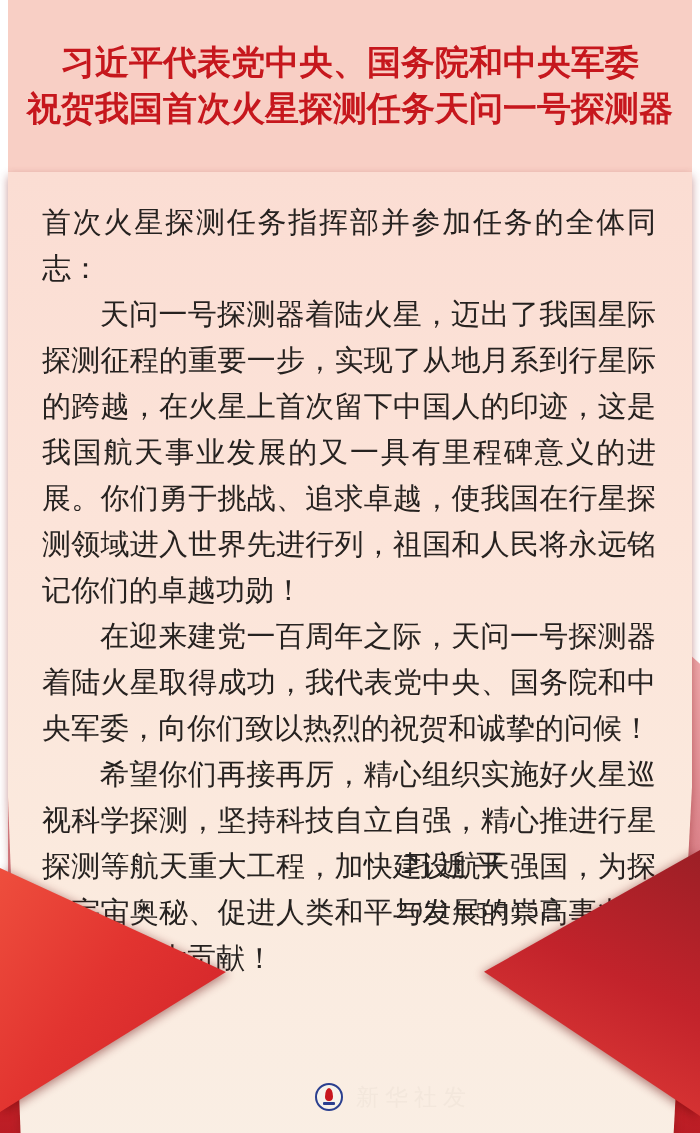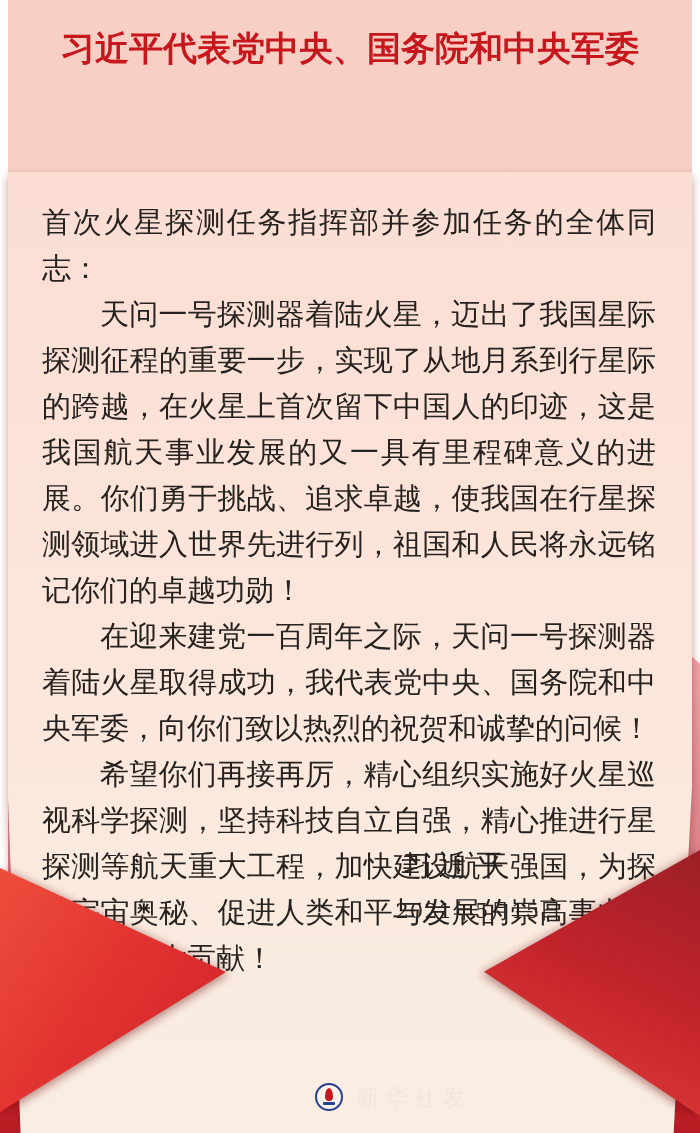--- a/index.html
+++ b/index.html
@@ -14,21 +14,21 @@
     width: 700px; height: 1133px;
     background: #ffffff;
     overflow: hidden;
   }
 
   
   .band {
     position: absolute; left: 8px; top: 0; width: 684px; height: 172px;
     background: #f8cfc5;
     z-index: 1;
-    padding-top: 4px;
+    padding-top: 18px;
   }
   .band-inner { padding-top: 21px; }
   .title-line {
     text-align: center;
     color: #c6171d;
     font-weight: bold;
     font-size: 34px;
     line-height: 46px;
     letter-spacing: 0px;
     white-space: nowrap;
@@ -152,20 +152,21 @@
   }
 </style>
 </head>
 <body>
 
 <div class="canvas">
 
   <div class="band">
     <div class="band-inner">
       <div class="title-line">习近平代表党中央、国务院和中央军委</div>
+      <div class="title-line">祝贺我国首次火星探测任务天问一号探测器</div>
     </div>
   </div>
 
   <div class="salmon-left"></div>
   <div class="salmon-right"></div>
 
   <div class="pocket"></div>
 
   <div class="paper-wrap">
     <div class="paper">

